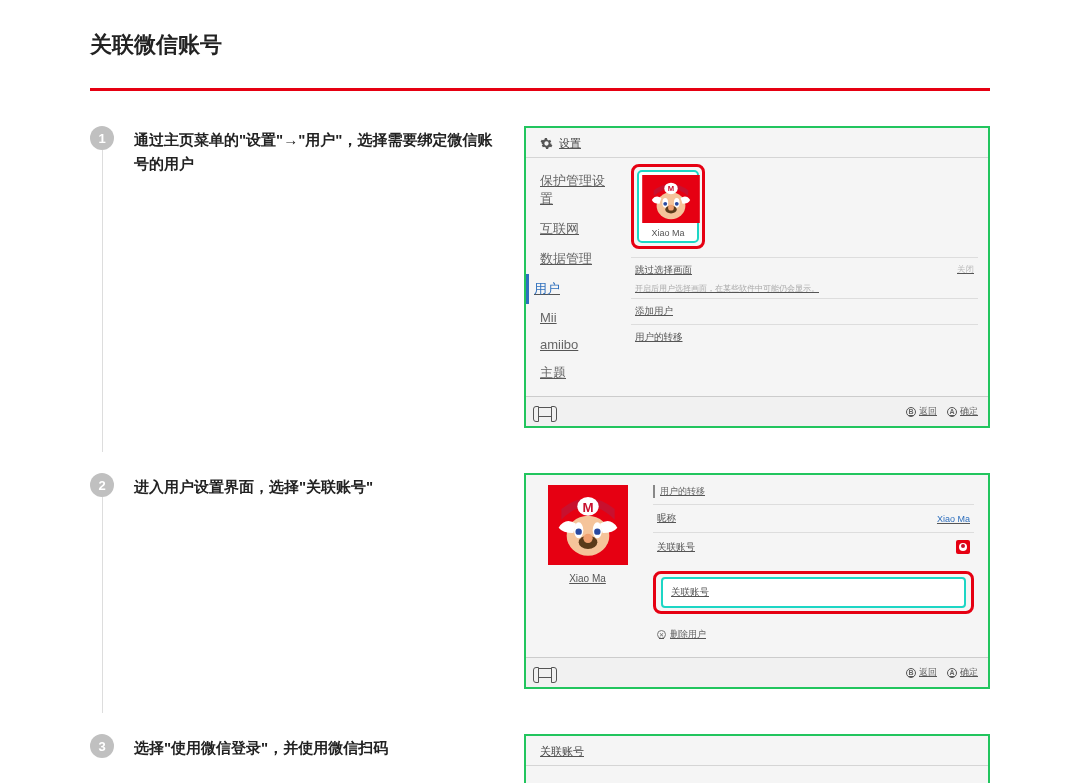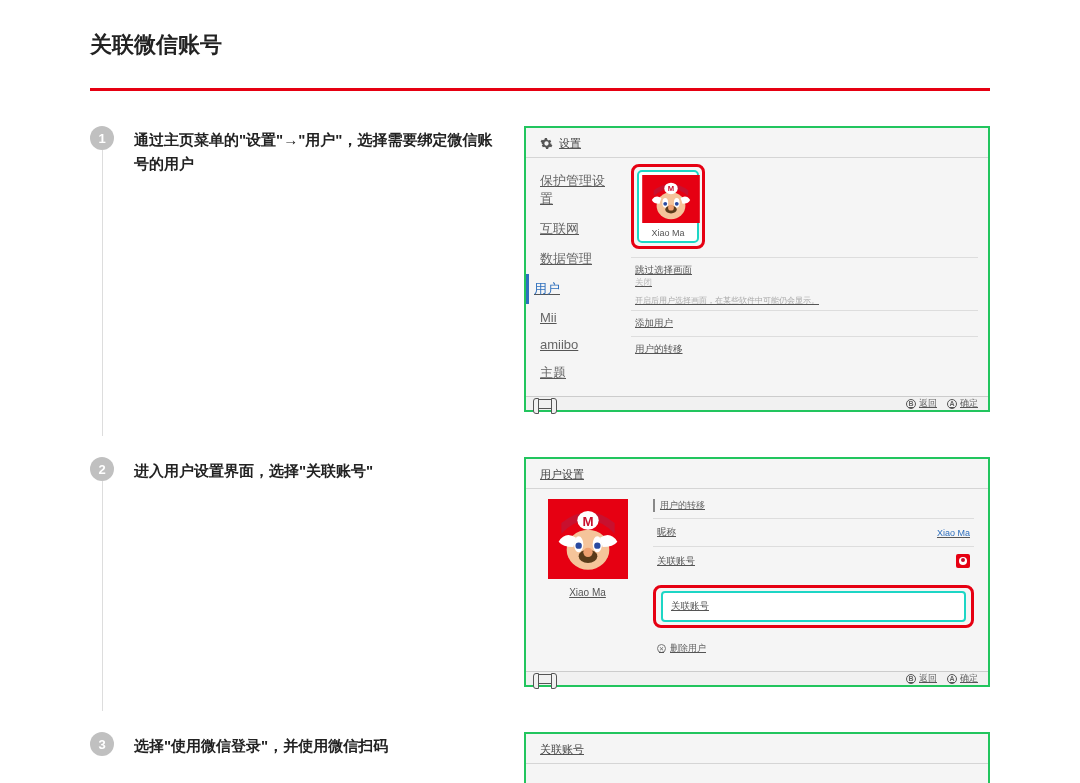--- a/index.html
+++ b/index.html
@@ -103,27 +103,27 @@
   }
   .user-card-inner {
     border: 2px solid #1dd6c5;
     border-radius: 5px;
     padding: 3px;
     background: #fff;
   }
   .mario { width: 58px; height: 48px; margin: 0 auto; }
   .uc-name { font-size: 9px; text-align: center; padding-top: 3px; color: #555; }
   .s1-list { margin-top: 8px; }
-  .s1-row { border-top: 1px solid #ddd; padding: 6px 4px; display:flex; justify-content: space-between; font-size: 9.5px; color:#555;flex-direction:column;}
+  .s1-row { border-top: 1px solid #ddd; padding: 6px 4px; display:flex; justify-content: space-between; font-size: 9.5px; color:#555;}
   .s1-row .muted { color: #bbb; font-size: 8.5px; }
   .s1-sub { font-size: 8px; color: #aaa; padding: 0 4px 4px 4px; }
   .footer {
     border-top: 1px solid #ccc;
     background: #f1f1f1;
-    padding: 0 10px;
+    padding: 8px 10px;
     display: flex;
     justify-content: space-between;
     align-items: center;
     font-size: 9px;
     color: #666;
     gap: 28px;
   }
   .ctrl-icon {
     width: 18px; height: 10px;
     border: 1.3px solid #555;
@@ -294,21 +294,20 @@
         </div>
       </div>
     </div>
   </div>
 
   <div class="step">
     <div class="timeline-line"></div>
     <div class="step-num">2</div>
     <div class="step-text">进入用户设置界面，选择"关联账号"</div>
     <div class="step-shot s2">
-      <div class="s2-header">用户设置</div>
       <div class="s2-body">
         <div class="s2-left">
           <svg class="mario-lg" viewBox="0 0 60 60">
             <rect width="60" height="60" fill="#e60012"></rect>
             <ellipse cx="30" cy="38" rx="16" ry="15" fill="#f5c49a"></ellipse>
             <path d="M10 26 Q30 6 50 26 L50 18 Q30 2 10 18 Z" fill="#c8102e"></path>
             <ellipse cx="30" cy="16" rx="8" ry="7" fill="#fff"></ellipse>
             <text x="30" y="20" font-size="10" text-anchor="middle" fill="#c8102e" font-weight="bold">M</text>
             <ellipse cx="23" cy="34" rx="3.5" ry="6" fill="#fff"></ellipse>
               <circle cx="23" cy="35" r="2.4" fill="#2a4aa0"></circle>

